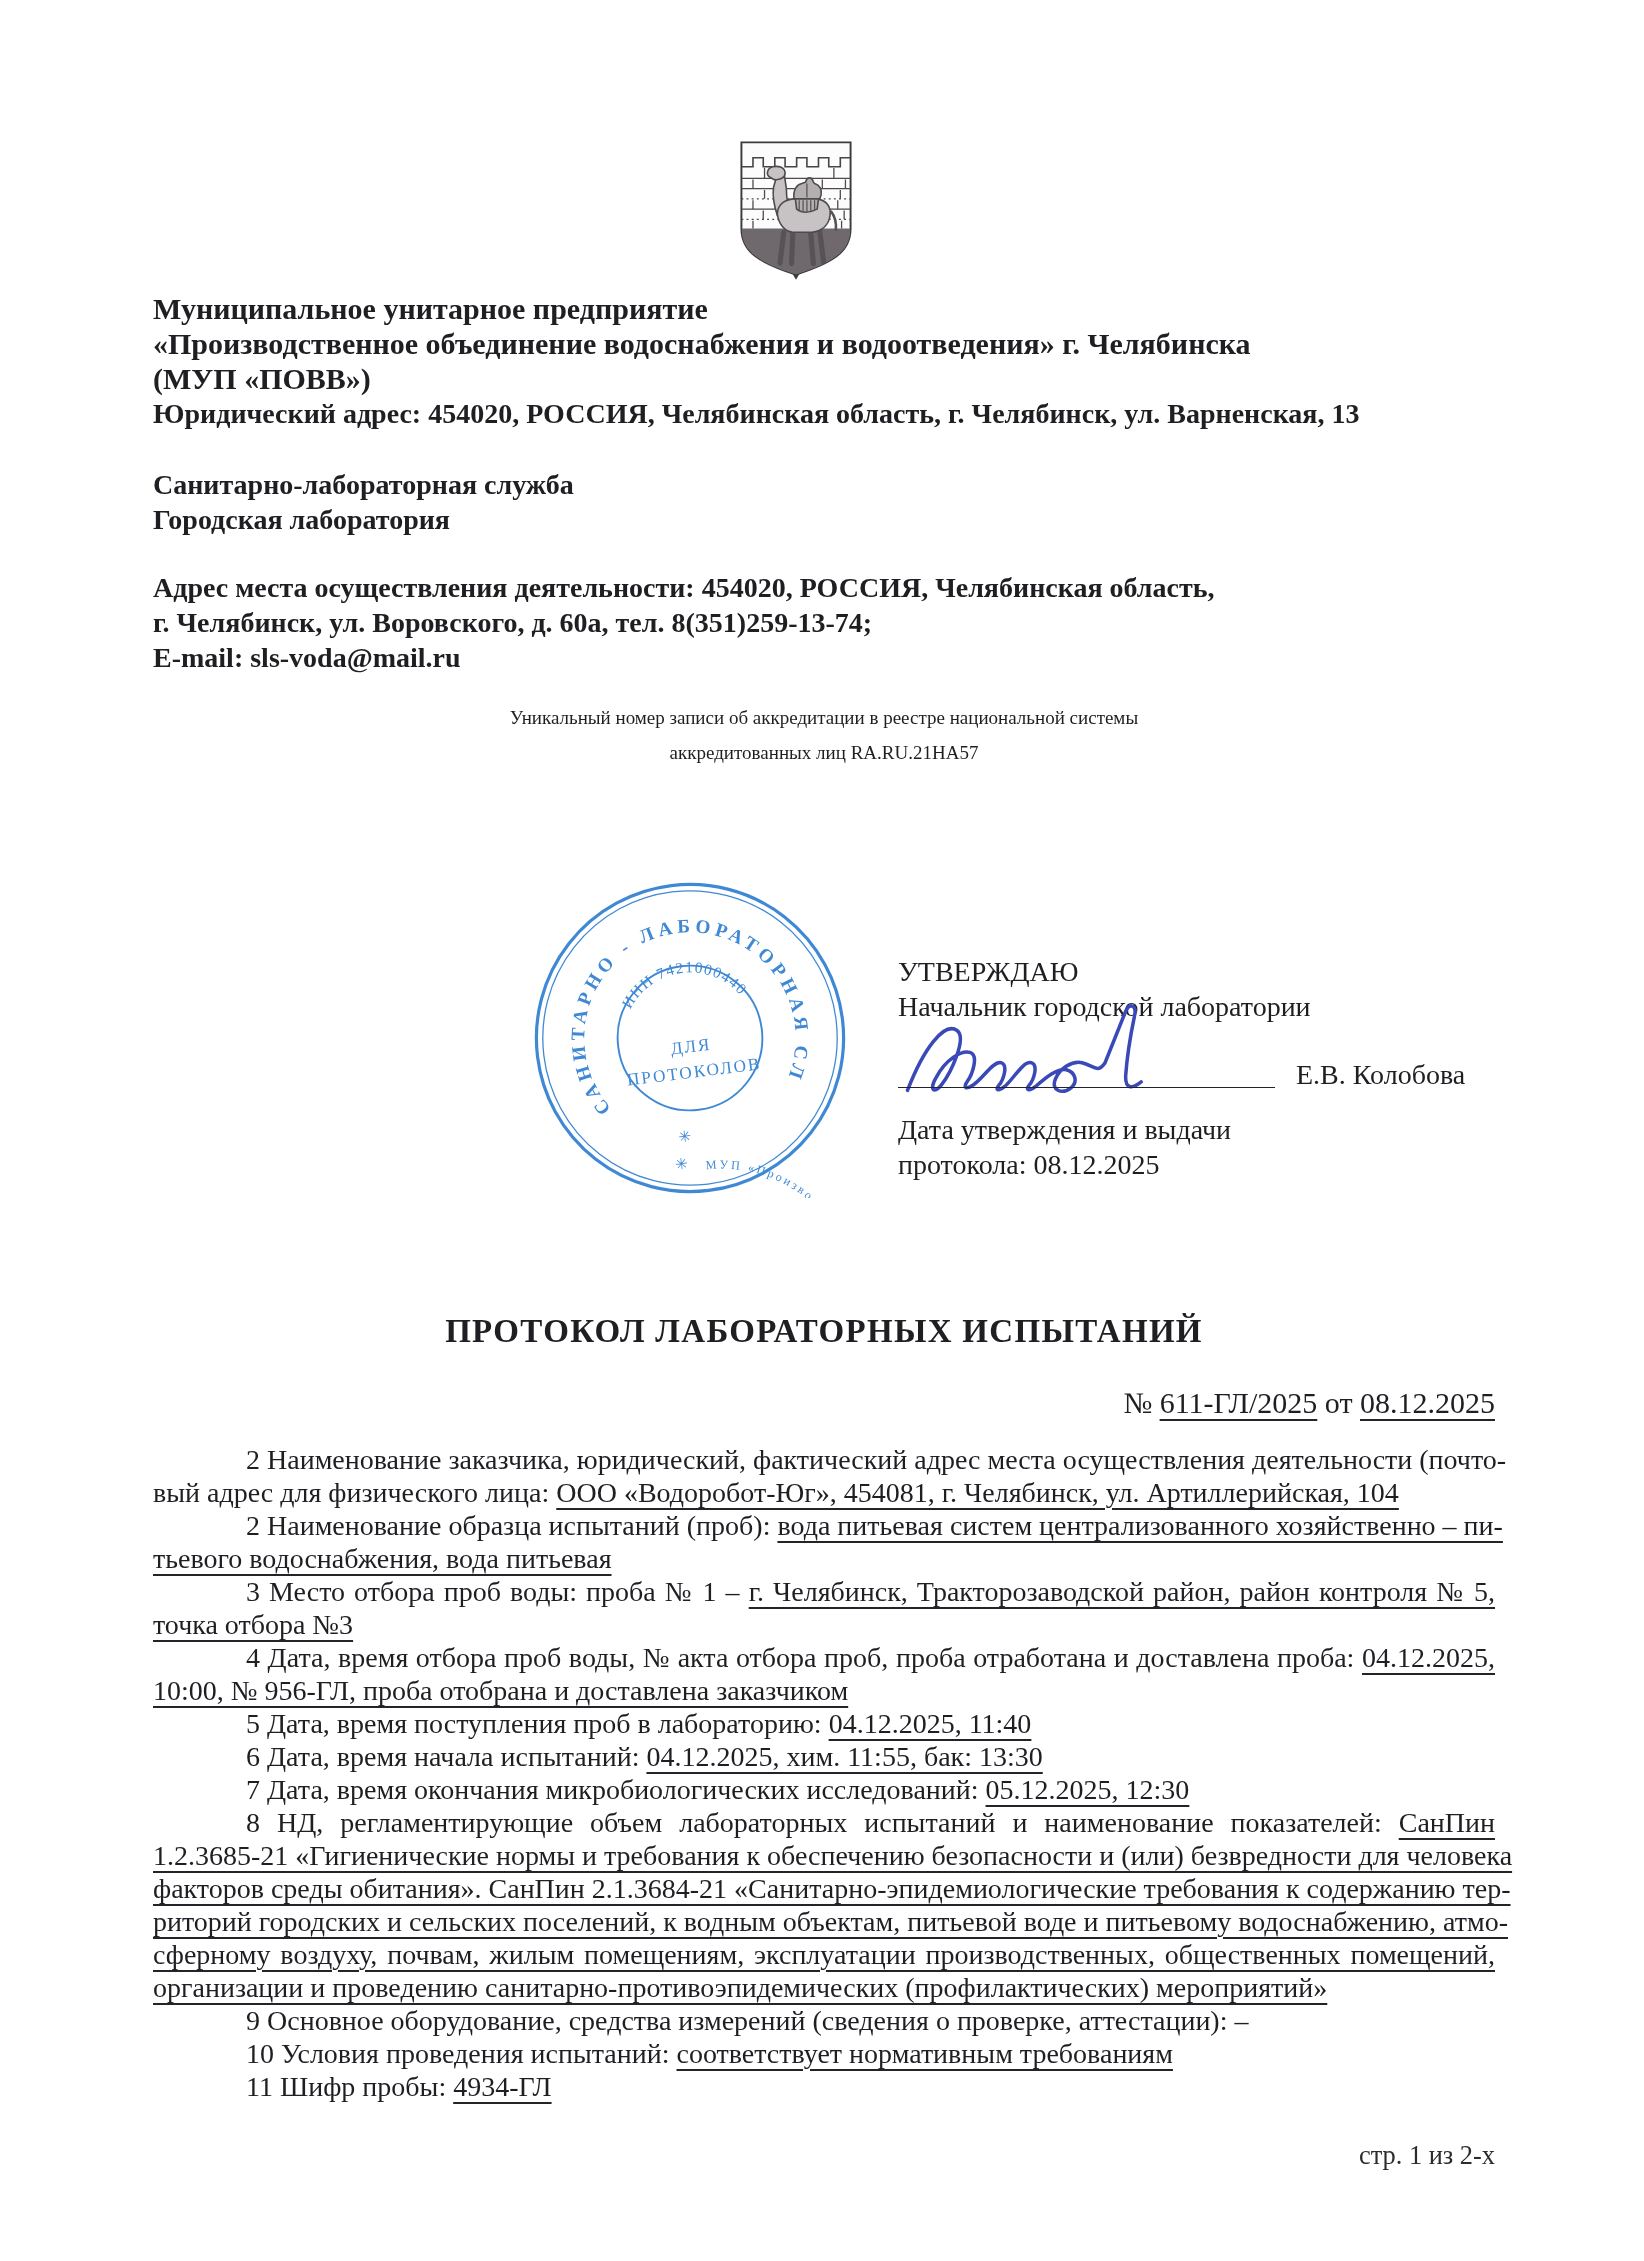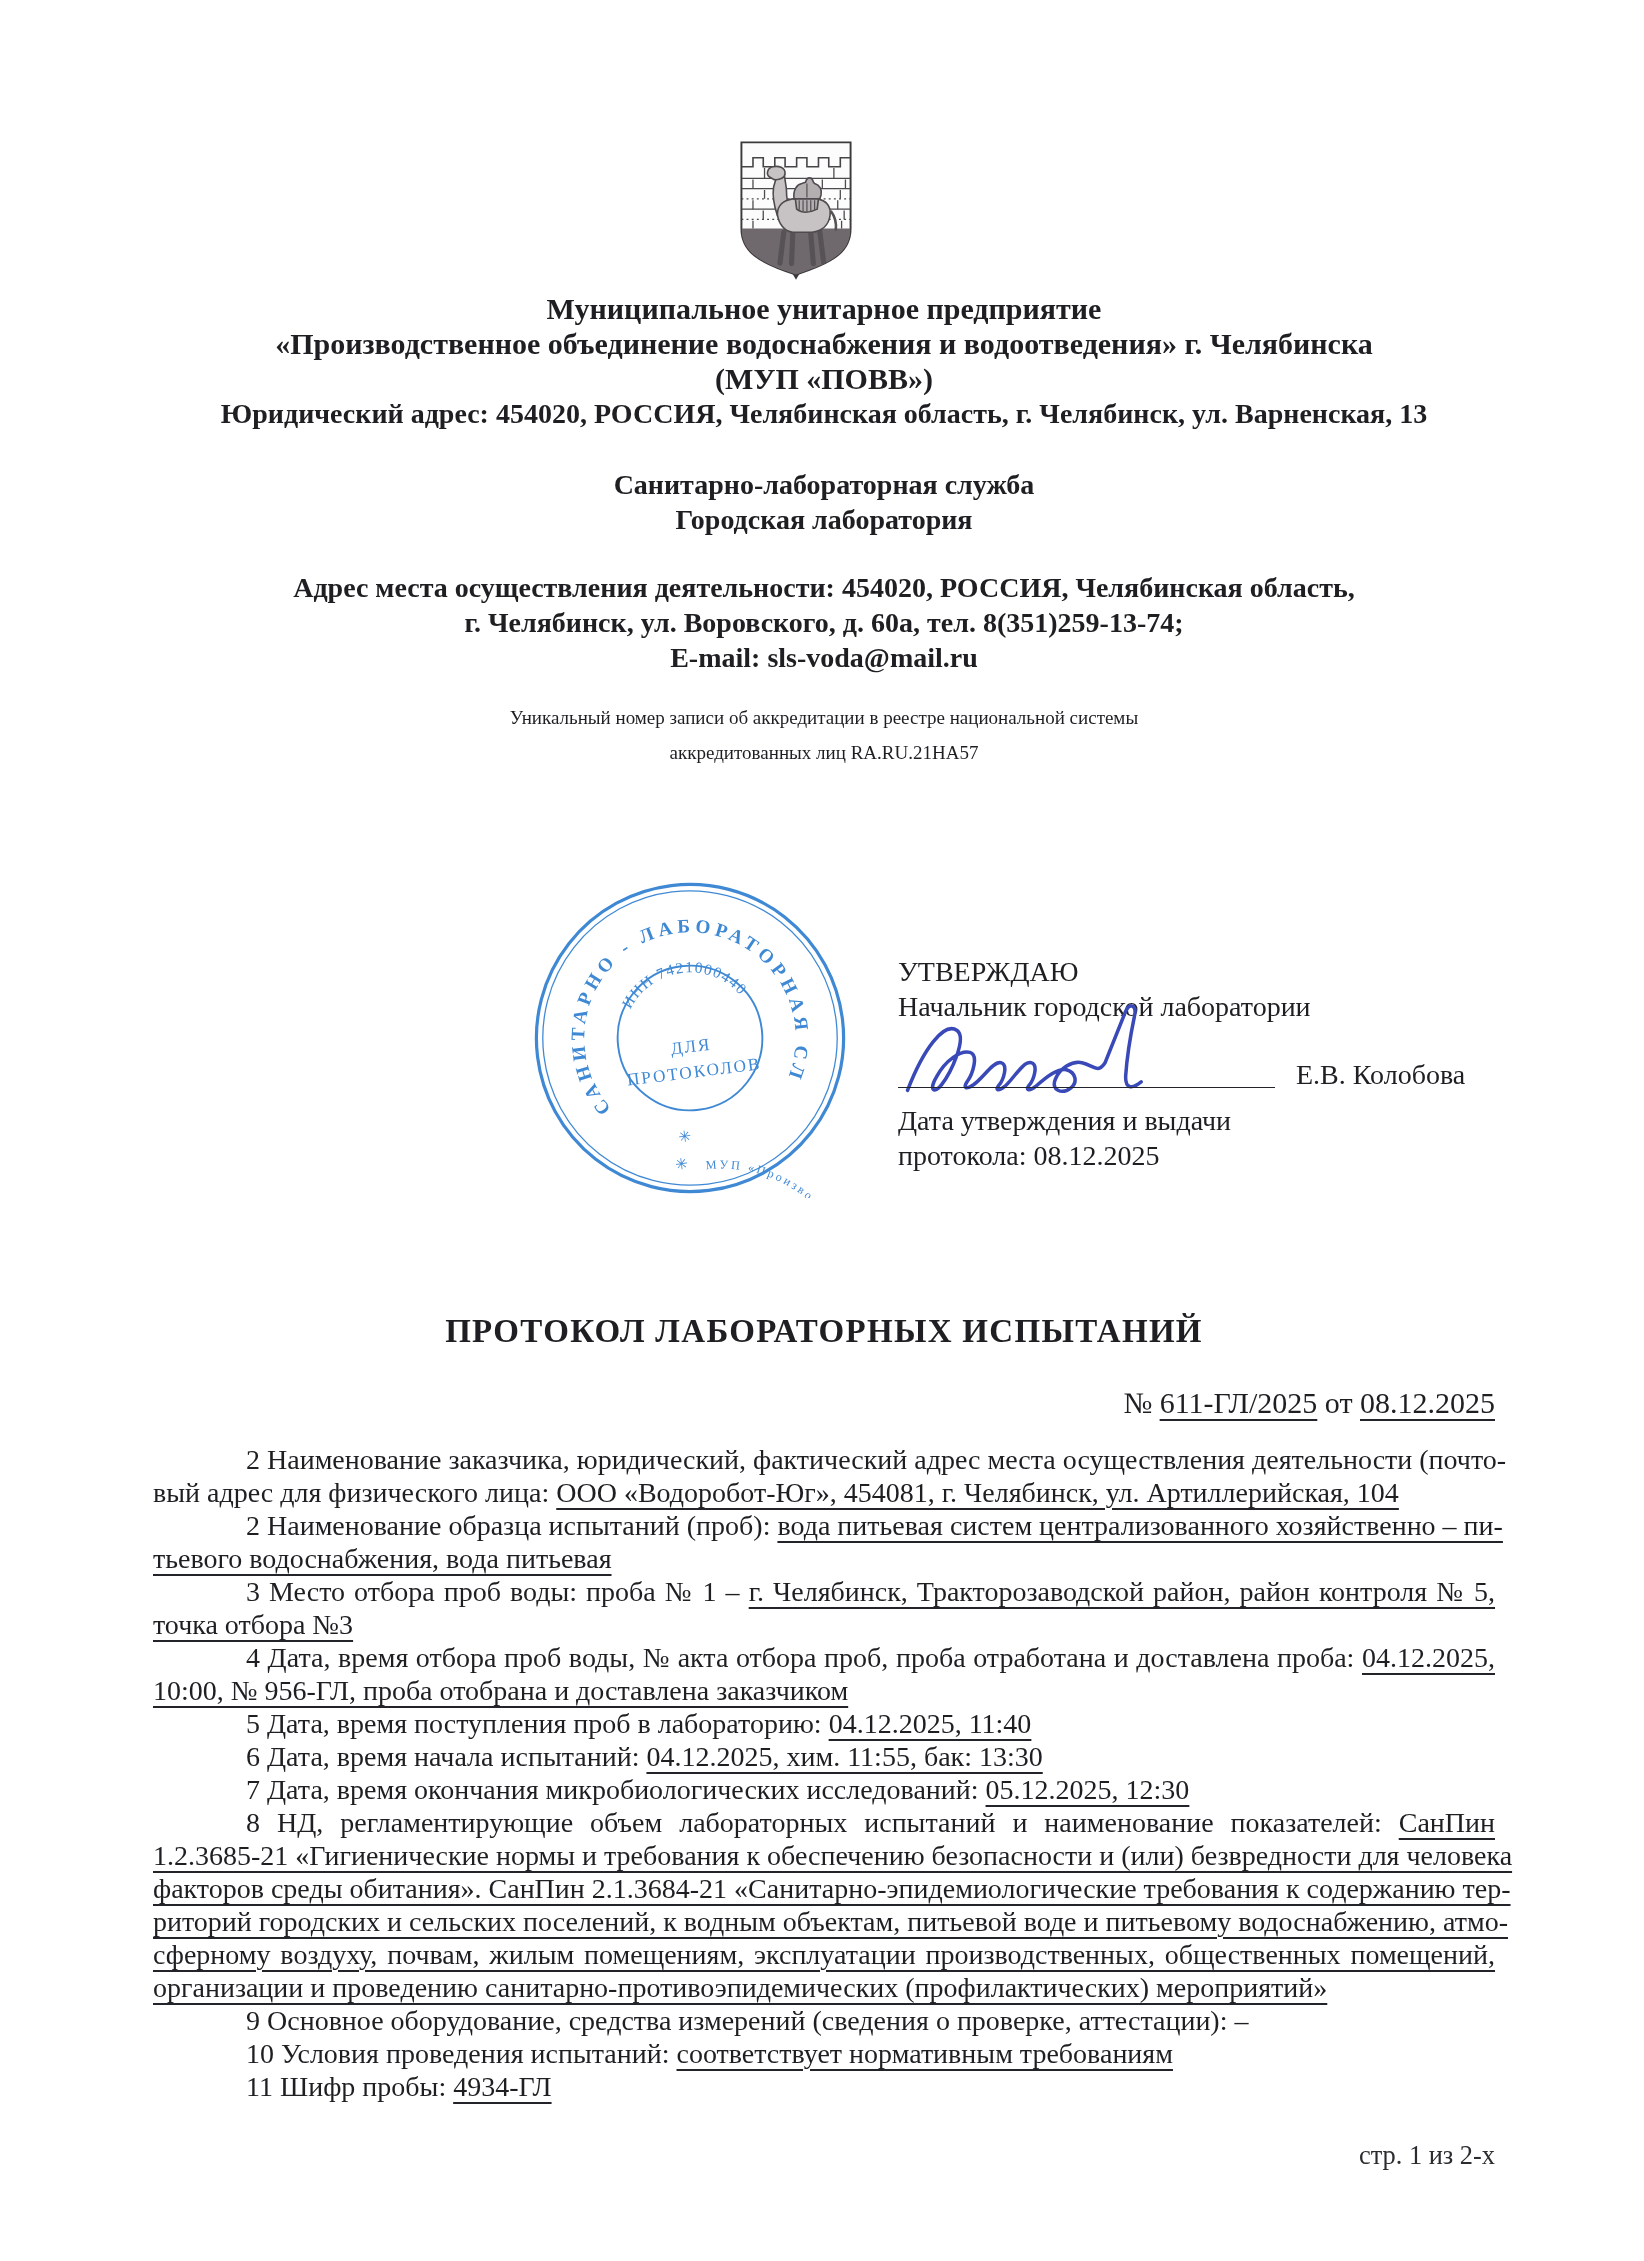--- a/index.html
+++ b/index.html
@@ -3,32 +3,32 @@
 <meta charset="utf-8">
 <style>
   html,body{margin:0;padding:0;background:#9a9a9a;}
   .page{
     position:relative;width:1644px;height:2261px;margin:0 auto;background:#ffffff;
     font-family:"Liberation Serif","DejaVu Serif",serif;color:#1f1f23;
     padding:0 149px 0 153px;box-sizing:border-box;overflow:hidden;
   }
   .emblem-wrap{padding-top:137px;text-align:center;}
   .emblem-wrap svg{position:relative;left:-28px;}
-  .hline{font-size:30px;font-weight:bold;line-height:35px;text-align:center;font-family:Liberation Serif, serif;}
+  .hline{font-size:30px;font-weight:bold;line-height:35px;text-align:left;font-family:Liberation Serif, serif;}
   .hline.small{font-size:28px;}
   .gap56{margin-top:36px;} .gap52{margin-top:33px;} .gap38{margin-top:24.5px;} .gap14{margin-top:9px;}
   .accr{font-size:19px;font-weight:normal;line-height:35px;text-align:center;}
   .approve-wrap{position:relative;margin-top:107px;height:322px;}
   .stamp{position:absolute;left:377px;top:1.3px;width:320px;height:320px;opacity:.92;}
   .approval{position:absolute;left:745px;top:77px;width:612px;font-size:28px;line-height:35px;}
   .sig-row{position:relative;height:68px;}
   .sig-row .rule{position:absolute;left:0;bottom:3.9px;width:377px;border-bottom:1.9px solid #23232a;}
   .sig-row .name{position:absolute;left:398px;bottom:0;text-align:center;}
   .sig-svg{position:absolute;left:-13px;top:-40px;width:399px;height:129px;pointer-events:none;}
-  .date-l1{margin-top:11px;}
+  .date-l1{margin-top:20px;}
   .title{margin-top:111px;font-size:33px;font-weight:bold;line-height:43px;letter-spacing:1.3px;text-align:center;}
   .number{margin-top:31px;font-size:30px;line-height:37px;text-align:right;}
   .u, .number .u, .bline .u{
     text-decoration:underline;text-decoration-thickness:1.9px;text-underline-offset:5.8px;text-decoration-color:#23232a;
   }
   .body-items{margin-top:22px;font-size:28px;}
   .bline{line-height:33px;white-space:nowrap;text-align:left;}
   .bline.ind{text-indent:93px;}
   .bline.just{text-align:justify;text-align-last:justify;}
   .footer{margin-top:36px;font-size:26.4px;line-height:32px;text-align:right;color:#2c2c30;}

